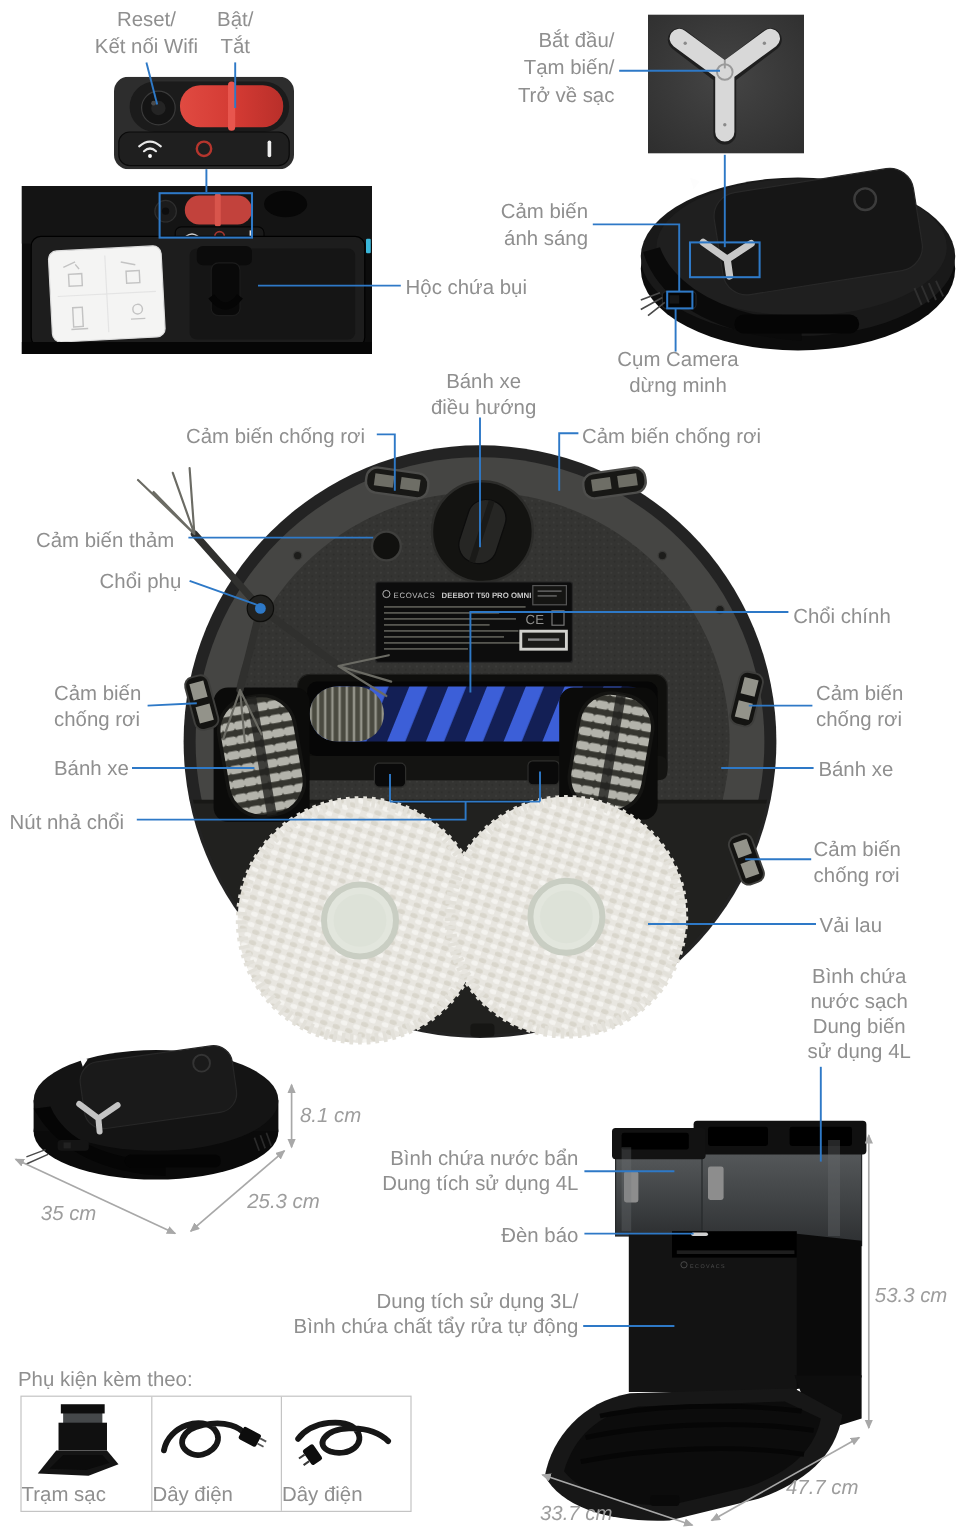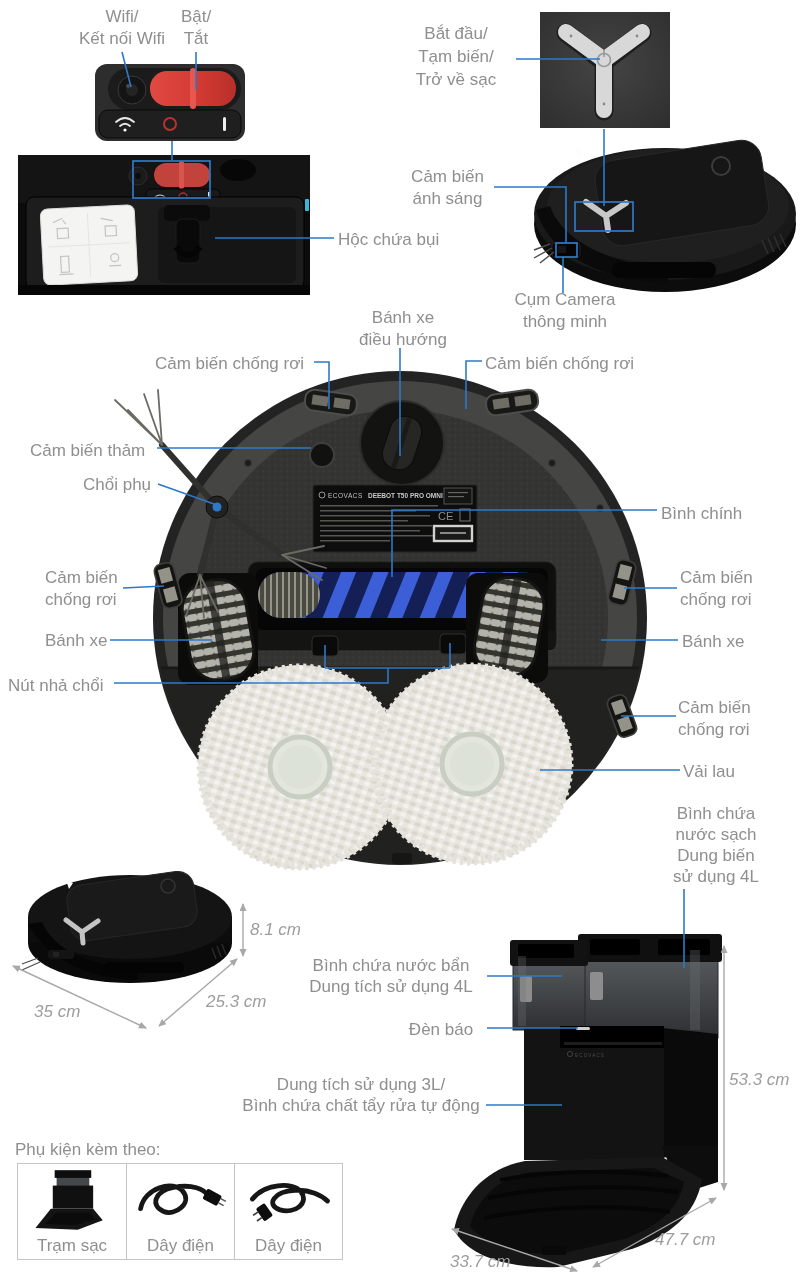--- a/index.html
+++ b/index.html
@@ -1,30 +1,30 @@
 <!DOCTYPE html>
 <html><head>
 <meta charset="utf-8">
 <style>
   html,body{margin:0;padding:0;background:#fff;}
   .canvas{position:relative;width:800px;height:1281px;background:#fff;overflow:hidden;
           font-family:"Liberation Sans","DejaVu Sans",sans-serif;}
   .ph{position:absolute;z-index:1;}
   .lbl{position:absolute;z-index:2;color:#8f8f8f;font-size:17px;line-height:22px;white-space:nowrap;}
   .lbl.c{text-align:center;}
-  .lbl.r{text-align:center;}
+  .lbl.r{text-align:right;}
   .lbl.lh21{line-height:21px;}
   .lbl.lh23{line-height:23px;}
   .dim{position:absolute;z-index:2;color:#9d9d9d;font-size:17px;white-space:nowrap;font-style:italic;}
   .overlay{position:absolute;left:0;top:0;z-index:4;pointer-events:none;}
   .lead{stroke:#2e79c7;stroke-width:1.6;fill:none;}
   .hrect{stroke:#2e79c7;stroke-width:1.7;fill:none;}
   .dimline{stroke:#a8a8a8;stroke-width:1.4;fill:none;}
   .acc-table{position:absolute;left:17px;top:1163px;z-index:2;display:flex;border:1px solid #c4c4c4;}
-  .acc-cell{width:108px;height:95px;display:flex;flex-direction:column;align-items:center;
+  .acc-cell{width:108px;height:95px;display:flex;flex-direction:column;align-items:flex-start;
             justify-content:flex-end;border-left:1px solid #c4c4c4;box-sizing:border-box;}
   .acc-cell:first-child{border-left:none;}
   .acc-label{color:#8f8f8f;font-size:17px;margin-bottom:3px;}
   .acc-img{flex:1;display:flex;align-items:center;justify-content:center;}
 </style>
 </head>
 <body>
 
 <div class="canvas">
 
@@ -348,52 +348,52 @@
     <g>
       <polygon points="222,216 278,216 278,252 240,264" fill="#0d0d0d"></polygon>
       <path d="M14,300 C20,268 45,238 85,231 L222,227 L262,249 C256,286 228,306 192,319 L118,337 C68,339 28,326 14,300 Z" fill="#171717"></path>
       <path d="M30,296 C38,268 58,248 92,242 L214,238 L244,252 C238,282 214,298 184,309 L120,324 C80,326 46,316 30,296 Z" fill="#0c0c0c"></path>
       <path d="M60,250 C110,240 180,240 228,246 M48,268 C104,256 182,254 238,262 M44,288 C104,276 178,274 230,282" stroke="#060606" stroke-width="4" fill="none"></path>
       <rect x="102" y="316" width="24" height="9" rx="2" fill="#090909"></rect>
     </g>
   </svg>
 
   <div class="lbl c" style="left:58px;top:6px;width:128px">
-    <div>Wifi/</div>
+    <div>Reset/</div>
       <div>Kết nối Wifi</div>
   </div>
   <div class="lbl c" style="left:164px;top:6px;width:64px">
     <div>Bật/</div>
       <div>Tắt</div>
   </div>
   <div class="lbl" style="left:338px;top:229px">Hộc chứa bụi</div>
 
   <div class="lbl r lh23" style="left:400px;top:22px;width:112px">
     <div>Bắt đầu/</div>
     <div>Tạm biến/</div>
     <div>Trở về sạc</div>
   </div>
   <div class="lbl r" style="left:405px;top:166px;width:85px">
     <div>Cảm biến</div>
       <div>ánh sáng</div>
   </div>
   <div class="lbl c" style="left:500px;top:289px;width:130px">
     <div>Cụm Camera</div>
-      <div>thông minh</div>
+      <div>dừng minh</div>
   </div>
 
   <div class="lbl c" style="left:348px;top:307px;width:110px">
     <div>Bánh xe</div>
       <div>điều hướng</div>
   </div>
   <div class="lbl" style="left:155px;top:353px">Cảm biến chống rơi</div>
   <div class="lbl" style="left:485px;top:353px">Cảm biến chống rơi</div>
   <div class="lbl" style="left:30px;top:440px">Cảm biến thảm</div>
   <div class="lbl" style="left:83px;top:474px">Chổi phụ</div>
-  <div class="lbl" style="left:661px;top:503px">Bình chính</div>
+  <div class="lbl" style="left:661px;top:503px">Chổi chính</div>
   <div class="lbl" style="left:45px;top:567px">
     <div>Cảm biến</div>
       <div>chống rơi</div>
   </div>
   <div class="lbl" style="left:45px;top:630px">Bánh xe</div>
   <div class="lbl" style="left:8px;top:675px">Nút nhả chổi</div>
   <div class="lbl" style="left:680px;top:567px">
     <div>Cảm biến</div>
       <div>chống rơi</div>
   </div>

